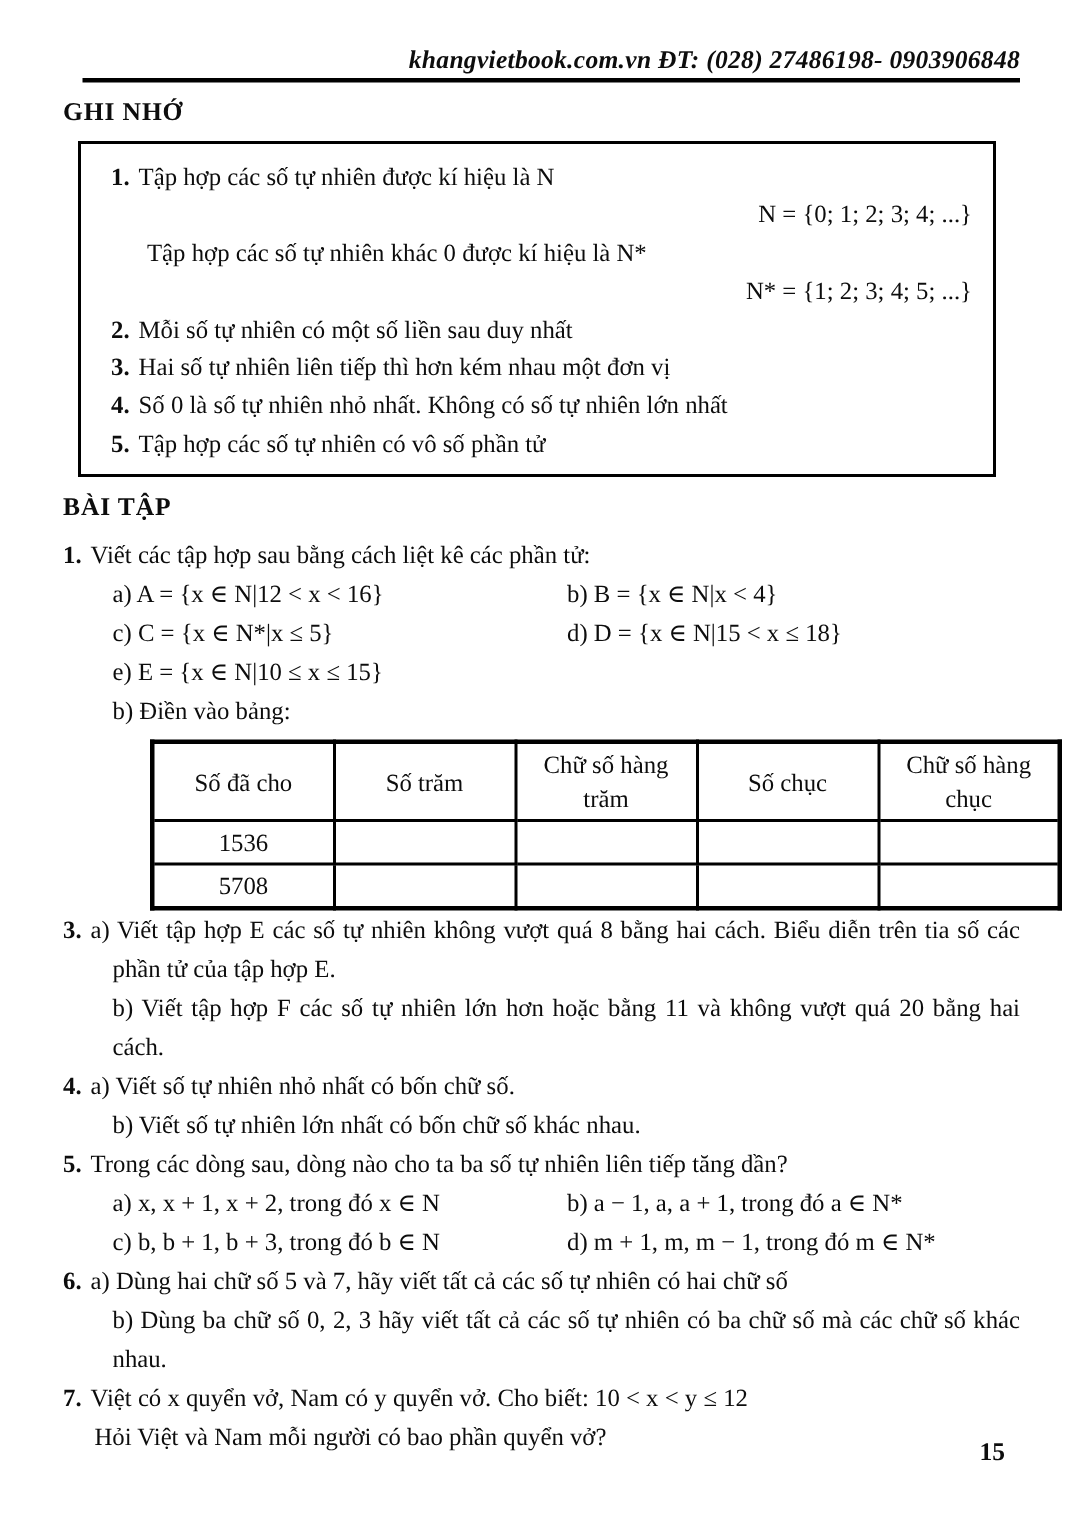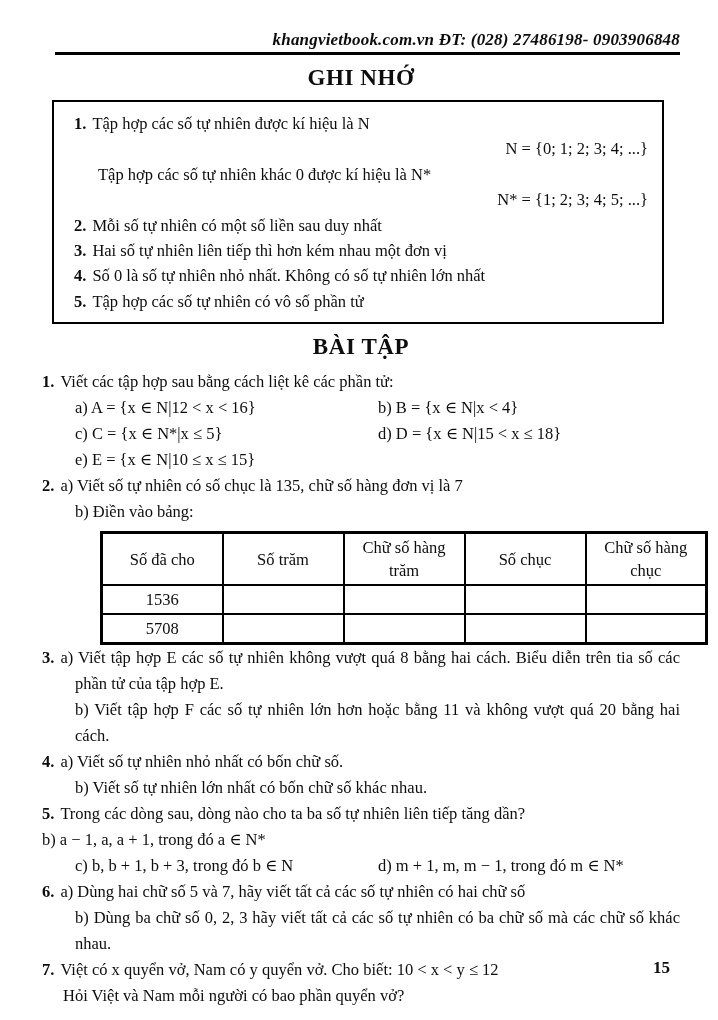--- a/index.html
+++ b/index.html
@@ -11,21 +11,21 @@
   .page{box-sizing:border-box;padding:30px 38px 0 42px;}
 
   
   .header{
     margin-left:13px;border-bottom:3px solid #000;
     text-align:right;font-weight:bold;font-style:italic;
     font-size:17px;padding-bottom:2px;letter-spacing:.2px;
   }
 
   .section-title{
-    text-align:center;font-weight:bold;font-size:23px;
+    text-align:left;font-weight:bold;font-size:17px;
     margin:10px 0 9px 0;letter-spacing:.6px;
   }
 
   
   .memo-box{
     border:2.5px solid #000;margin:0 16px 4px 10px;
     padding:9px 14px 8px 20px;
   }
   .memo-line{line-height:25.4px;}
   .m-center{text-align:right;}
@@ -89,21 +89,20 @@
     <div class="line two-col">
       <span class="col-l">a) A = {x ∈ N|12 &lt; x &lt; 16}</span>
       <span class="col-r">b) B = {x ∈ N|x &lt; 4}</span>
     </div>
     <div class="line two-col">
       <span class="col-l">c) C = {x ∈ N*|x ≤ 5}</span>
       <span class="col-r">d) D = {x ∈ N|15 &lt; x ≤ 18}</span>
     </div>
     <div class="line sub"><span>e) E = {x ∈ N|10 ≤ x ≤ 15}</span></div>
 
-    <div class="line lead"><span class="num">2.</span><span>a) Viết số tự nhiên có số chục là 135, chữ số hàng đơn vị là 7</span></div>
     <div class="line sub"><span>b) Điền vào bảng:</span></div>
 
     <table class="fill-table">
       <tbody>
           <tr>
         <th>Số đã cho</th>
         <th>Số trăm</th>
         <th>Chữ số hàng trăm</th>
         <th>Số chục</th>
         <th>Chữ số hàng chục</th>
@@ -126,20 +125,21 @@
       </table>
 
     <div class="line hang33"><span class="num">3.</span><span>a) Viết tập hợp E các số tự nhiên không vượt quá 8 bằng hai cách. Biểu diễn trên tia số các phần tử của tập hợp E.</span></div>
     <div class="line sub-just"><span>b) Viết tập hợp F các số tự nhiên lớn hơn hoặc bằng 11 và không vượt quá 20 bằng hai cách.</span></div>
 
     <div class="line lead"><span class="num">4.</span><span>a) Viết số tự nhiên nhỏ nhất có bốn chữ số.</span></div>
     <div class="line sub"><span>b) Viết số tự nhiên lớn nhất có bốn chữ số khác nhau.</span></div>
 
     <div class="line lead"><span class="num">5.</span><span>Trong các dòng sau, dòng nào cho ta ba số tự nhiên liên tiếp tăng dần?</span></div>
     <div class="line two-col">
+      <span class="col-l">a) x, x + 1, x + 2, trong đó x ∈ N</span>
       <span class="col-r">b) a − 1, a, a + 1, trong đó a ∈ N*</span>
     </div>
     <div class="line two-col">
       <span class="col-l">c) b, b + 1, b + 3, trong đó b ∈ N</span>
       <span class="col-r">d) m + 1, m, m − 1, trong đó m ∈ N*</span>
     </div>
 
     <div class="line lead"><span class="num">6.</span><span>a) Dùng hai chữ số 5 và 7, hãy viết tất cả các số tự nhiên có hai chữ số</span></div>
     <div class="line sub-just"><span>b) Dùng ba chữ số 0, 2, 3 hãy viết tất cả các số tự nhiên có ba chữ số mà các chữ số khác nhau.</span></div>
 

